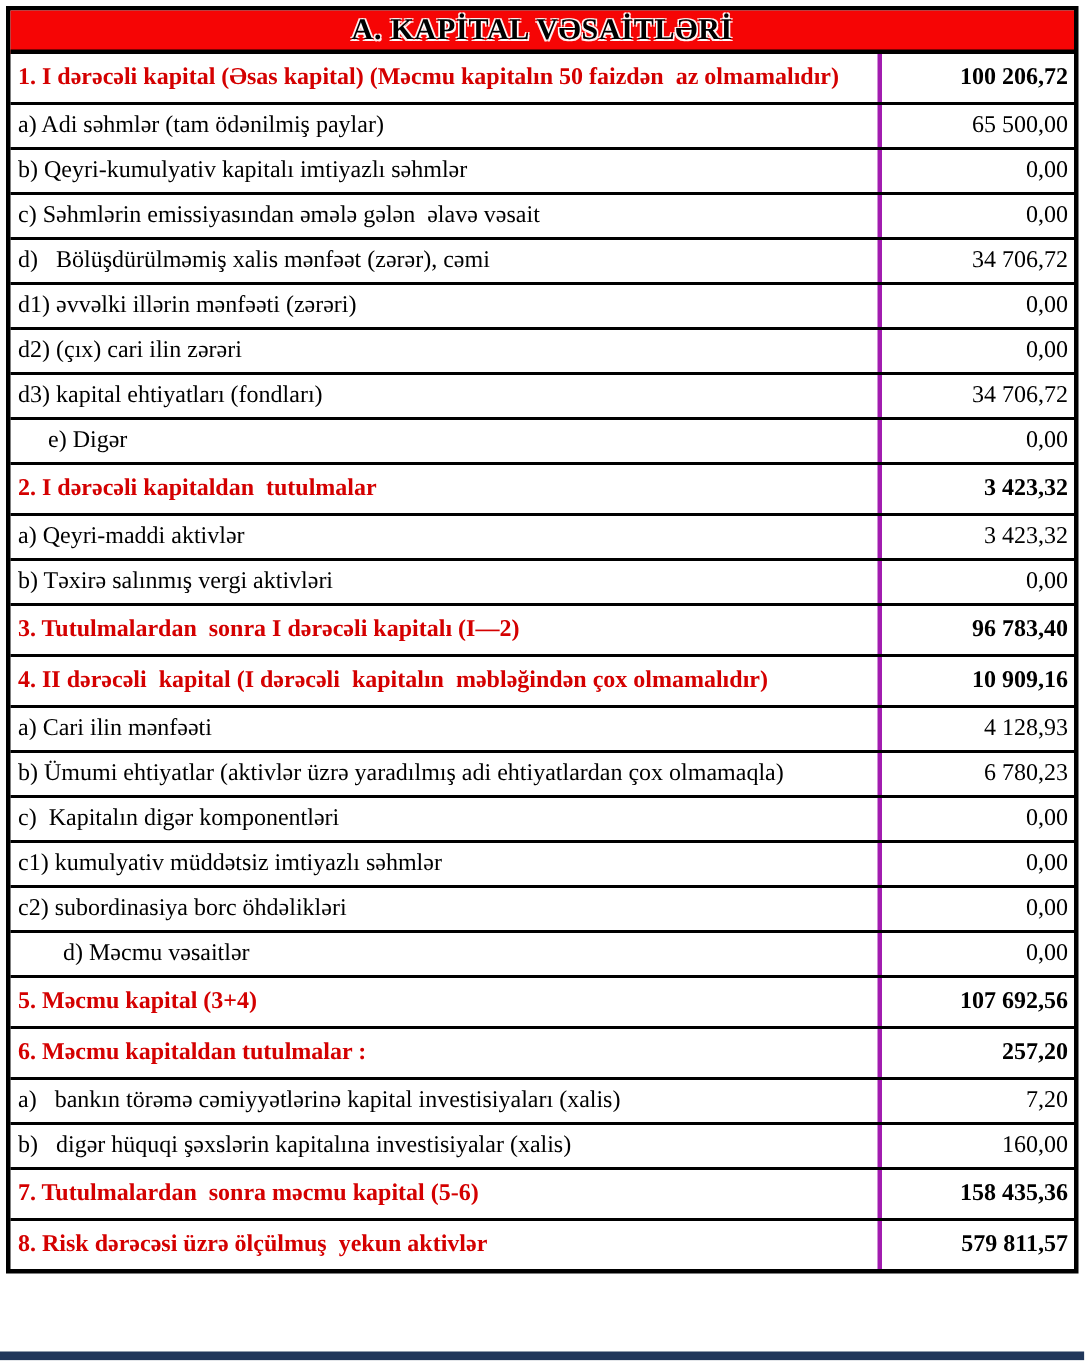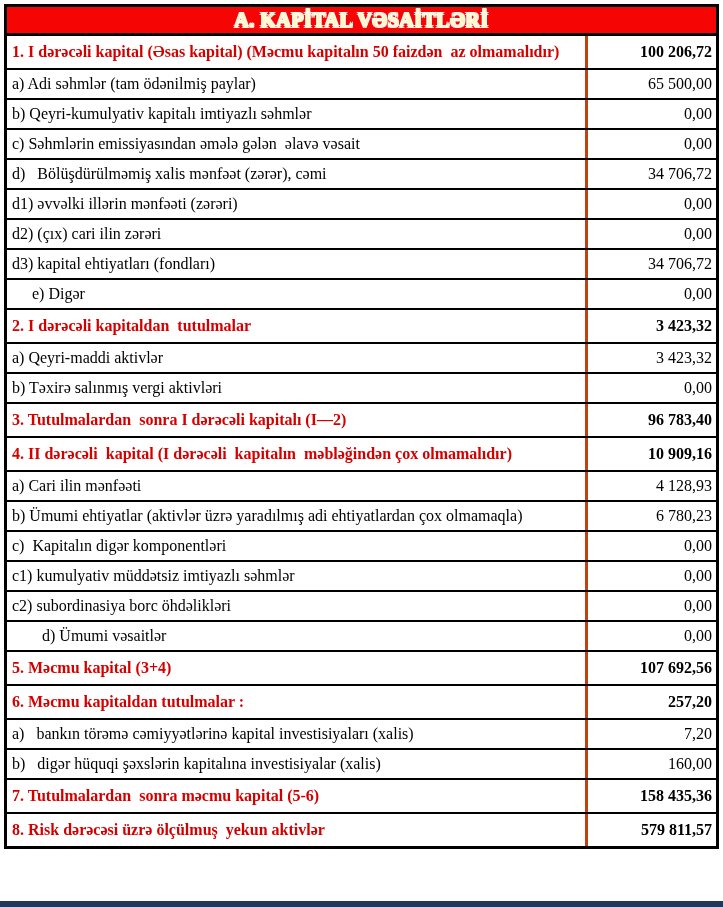--- a/index.html
+++ b/index.html
@@ -8,34 +8,34 @@
     box-sizing:border-box;padding:4px 4px 0 4px;
     font-family:"Liberation Serif","DejaVu Serif",serif;color:#000;
     overflow:hidden;
   }
   .capital-table{border:3px solid #000;box-sizing:border-box;width:715px;}
   .table-header{
     background:#f60505;border-bottom:3px solid #000;
     height:26px;display:flex;align-items:center;justify-content:center;
   }
   .table-header .title-text{
-    font-size:20px;font-weight:bold;color:#fef9c3;letter-spacing:.5px;
+    font-size:20px;font-weight:bold;color:#000000;letter-spacing:.5px;
     text-shadow:-1px -1px 0 rgba(255,255,255,.92), 1px -1px 0 rgba(255,255,255,.92),
                 -1px  1px 0 rgba(255,255,255,.92), 1px  1px 0 rgba(255,255,255,.92);
   }
   .row{display:flex;border-top:2px solid #000;align-items:stretch;}
   .row:first-child{border-top:none;}
   .cell{box-sizing:border-box;}
   .cell.label{
     flex:1;display:flex;align-items:center;
     padding:1px 4px 1px 5px;font-size:16px;line-height:26px;
     white-space:pre-wrap;
   }
   .cell.value{
-    width:131px;border-left:3px solid #c2410c;
+    width:131px;border-left:3px solid #a21caf;
     display:flex;align-items:center;justify-content:flex-end;
     padding:1px 4px;font-size:16px;line-height:26px;margin-left:18px;
   }
   .row.item{min-height:27px;}
   .row.section{min-height:32px;}
   .row.section .cell.label span{color:#d40000;font-weight:bold;}
   .row.section .cell.value{font-weight:bold;}
   .row.indent-1 .cell.label{padding-left:25px;}
   .row.indent-2 .cell.label{padding-left:35px;}
   .bottom-bar{
@@ -122,21 +122,21 @@
         </div>
         <div class="row item">
           <div class="cell label"><span>c1) kumulyativ müddətsiz imtiyazlı səhmlər</span></div>
           <div class="cell value">0,00</div>
         </div>
         <div class="row item">
           <div class="cell label"><span>c2) subordinasiya borc öhdəlikləri</span></div>
           <div class="cell value">0,00</div>
         </div>
         <div class="row item indent-2">
-          <div class="cell label"><span>d) Ümumi vəsaitlər</span></div>
+          <div class="cell label"><span>d) Məcmu vəsaitlər</span></div>
           <div class="cell value">0,00</div>
         </div>
         <div class="row section">
           <div class="cell label"><span>5. Məcmu kapital (3+4)</span></div>
           <div class="cell value">107 692,56</div>
         </div>
         <div class="row section">
           <div class="cell label"><span>6. Məcmu kapitaldan tutulmalar :</span></div>
           <div class="cell value">257,20</div>
         </div>

